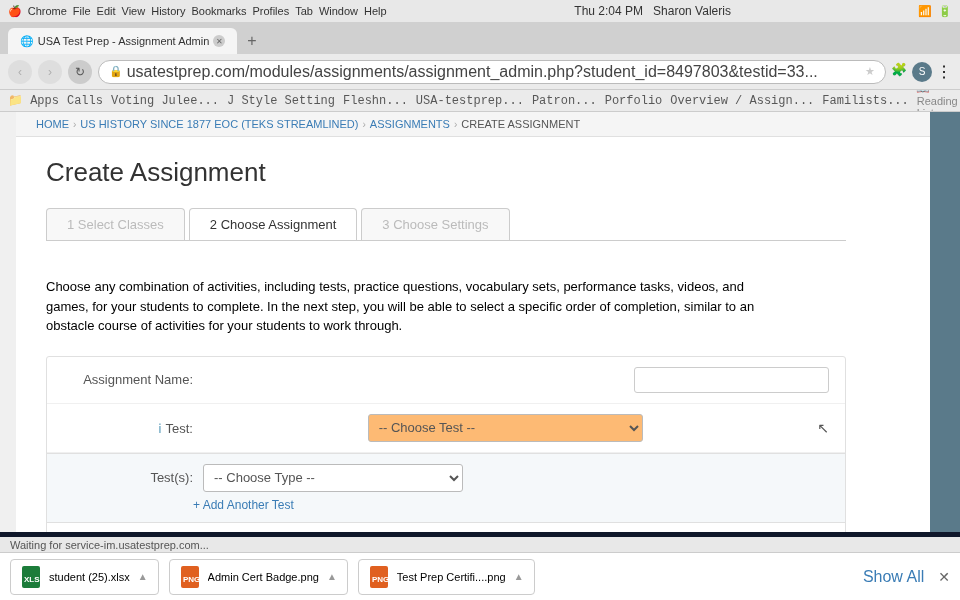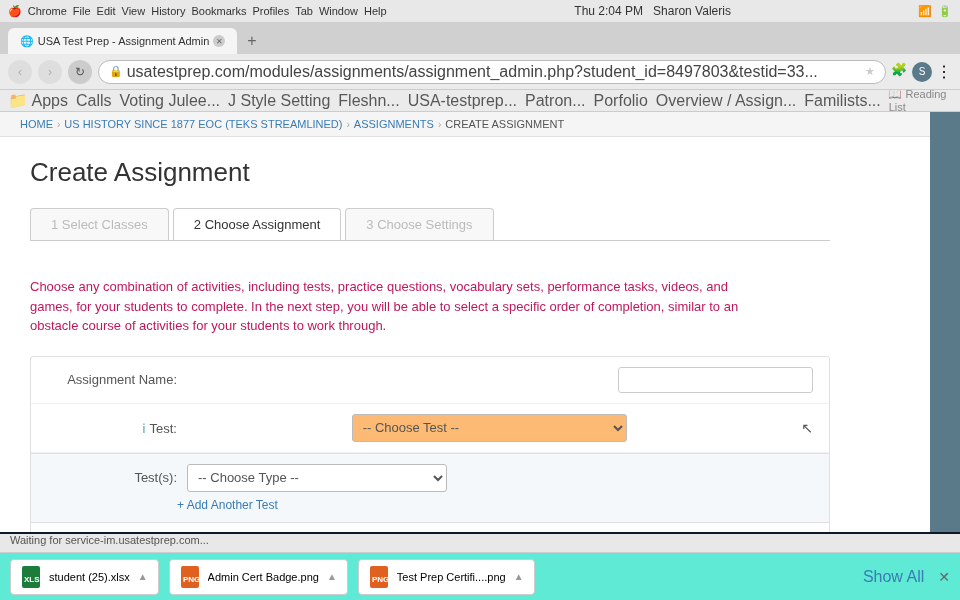--- a/index.html
+++ b/index.html
@@ -122,32 +122,34 @@
       align-items: center;
       padding: 0 8px;
       gap: 8px;
       border-bottom: 1px solid #ccc;
       font-size: 11px;
       color: #333;
       overflow: hidden;
     }
     .bm-item {
       white-space: nowrap;
-      font-size: 16px;
+      font-size: 12px;
       color: #333;
       cursor: pointer;
       opacity: 0.8;
+      font-family: Liberation Mono, monospace;
     }
 
     
     .content-area {
       flex: 1;
       background: #f0f0f0;
       overflow: hidden;
       display: flex;
+      padding-left: 16px;
     }
     .main-panel {
       flex: 1;
       background: white;
       overflow-y: auto;
       padding: 0;
     }
 
     
     .breadcrumb {
@@ -204,21 +206,21 @@
       border-color: #ccc;
       font-weight: 500;
     }
     .wizard-tab.inactive {
       color: #bbb;
     }
 
     
     .description {
       font-size: 13px;
-      color: #be185d;
+      color: #000000;
       line-height: 1.5;
       margin-bottom: 20px;
       max-width: 740px;
     }
 
     
     .form-section {
       background: white;
       border: 1px solid #e0e0e0;
       border-radius: 3px;
@@ -311,30 +313,31 @@
     .practice-value {
       font-size: 13px;
       color: #666;
     }
 
     
     .status-bar {
       background: #e8e8e8;
       height: 20px;
       display: flex;
+      align-items: center;
       padding: 0 10px;
       font-size: 11px;
       color: #555;
-      border-top: 2px solid #0f172a;
+      border-top: 5px solid #0f172a;
       flex-shrink: 0;
     }
 
     
     .downloads-bar {
-      background: #5eead4;
+      background: #ffffff;
       height: 48px;
       display: flex;
       align-items: center;
       padding: 0 10px;
       gap: 10px;
       border-top: 1px solid #ccc;
       flex-shrink: 0;
     }
     .download-item {
       display: flex;

